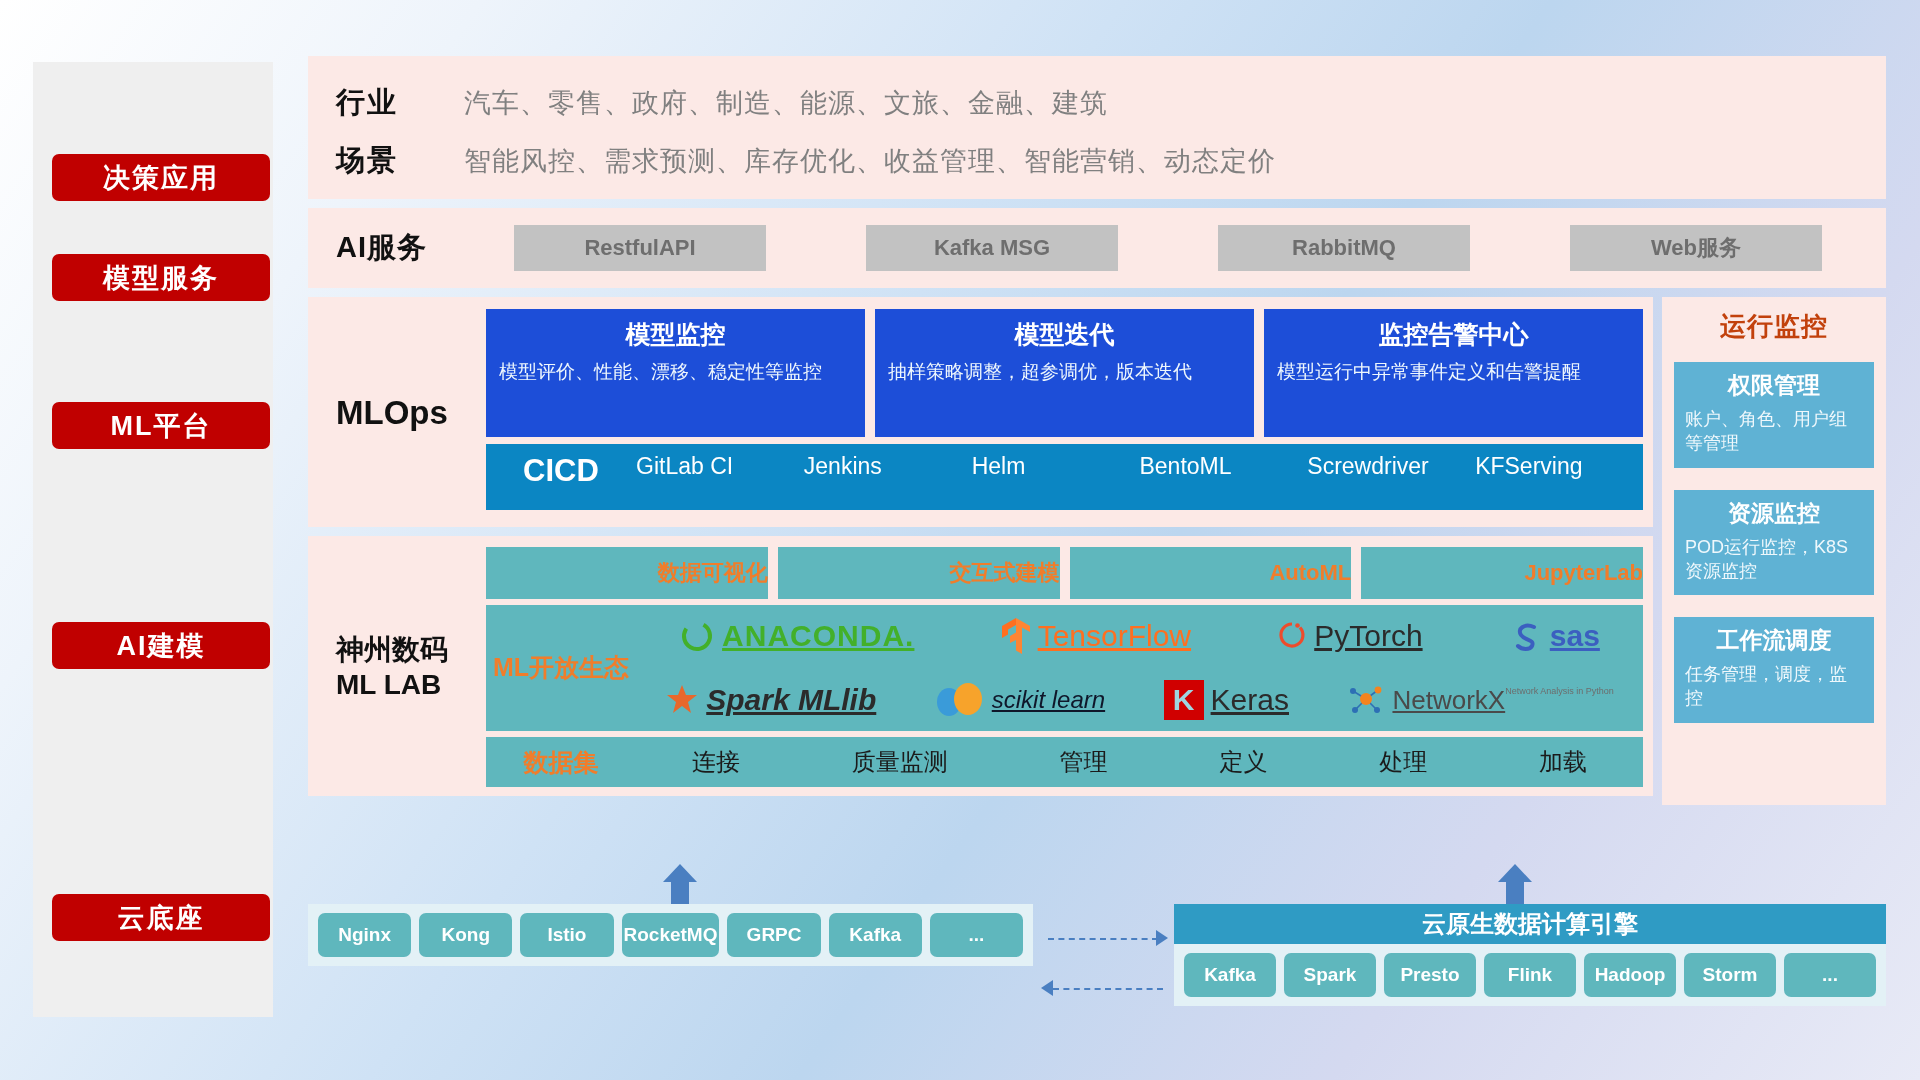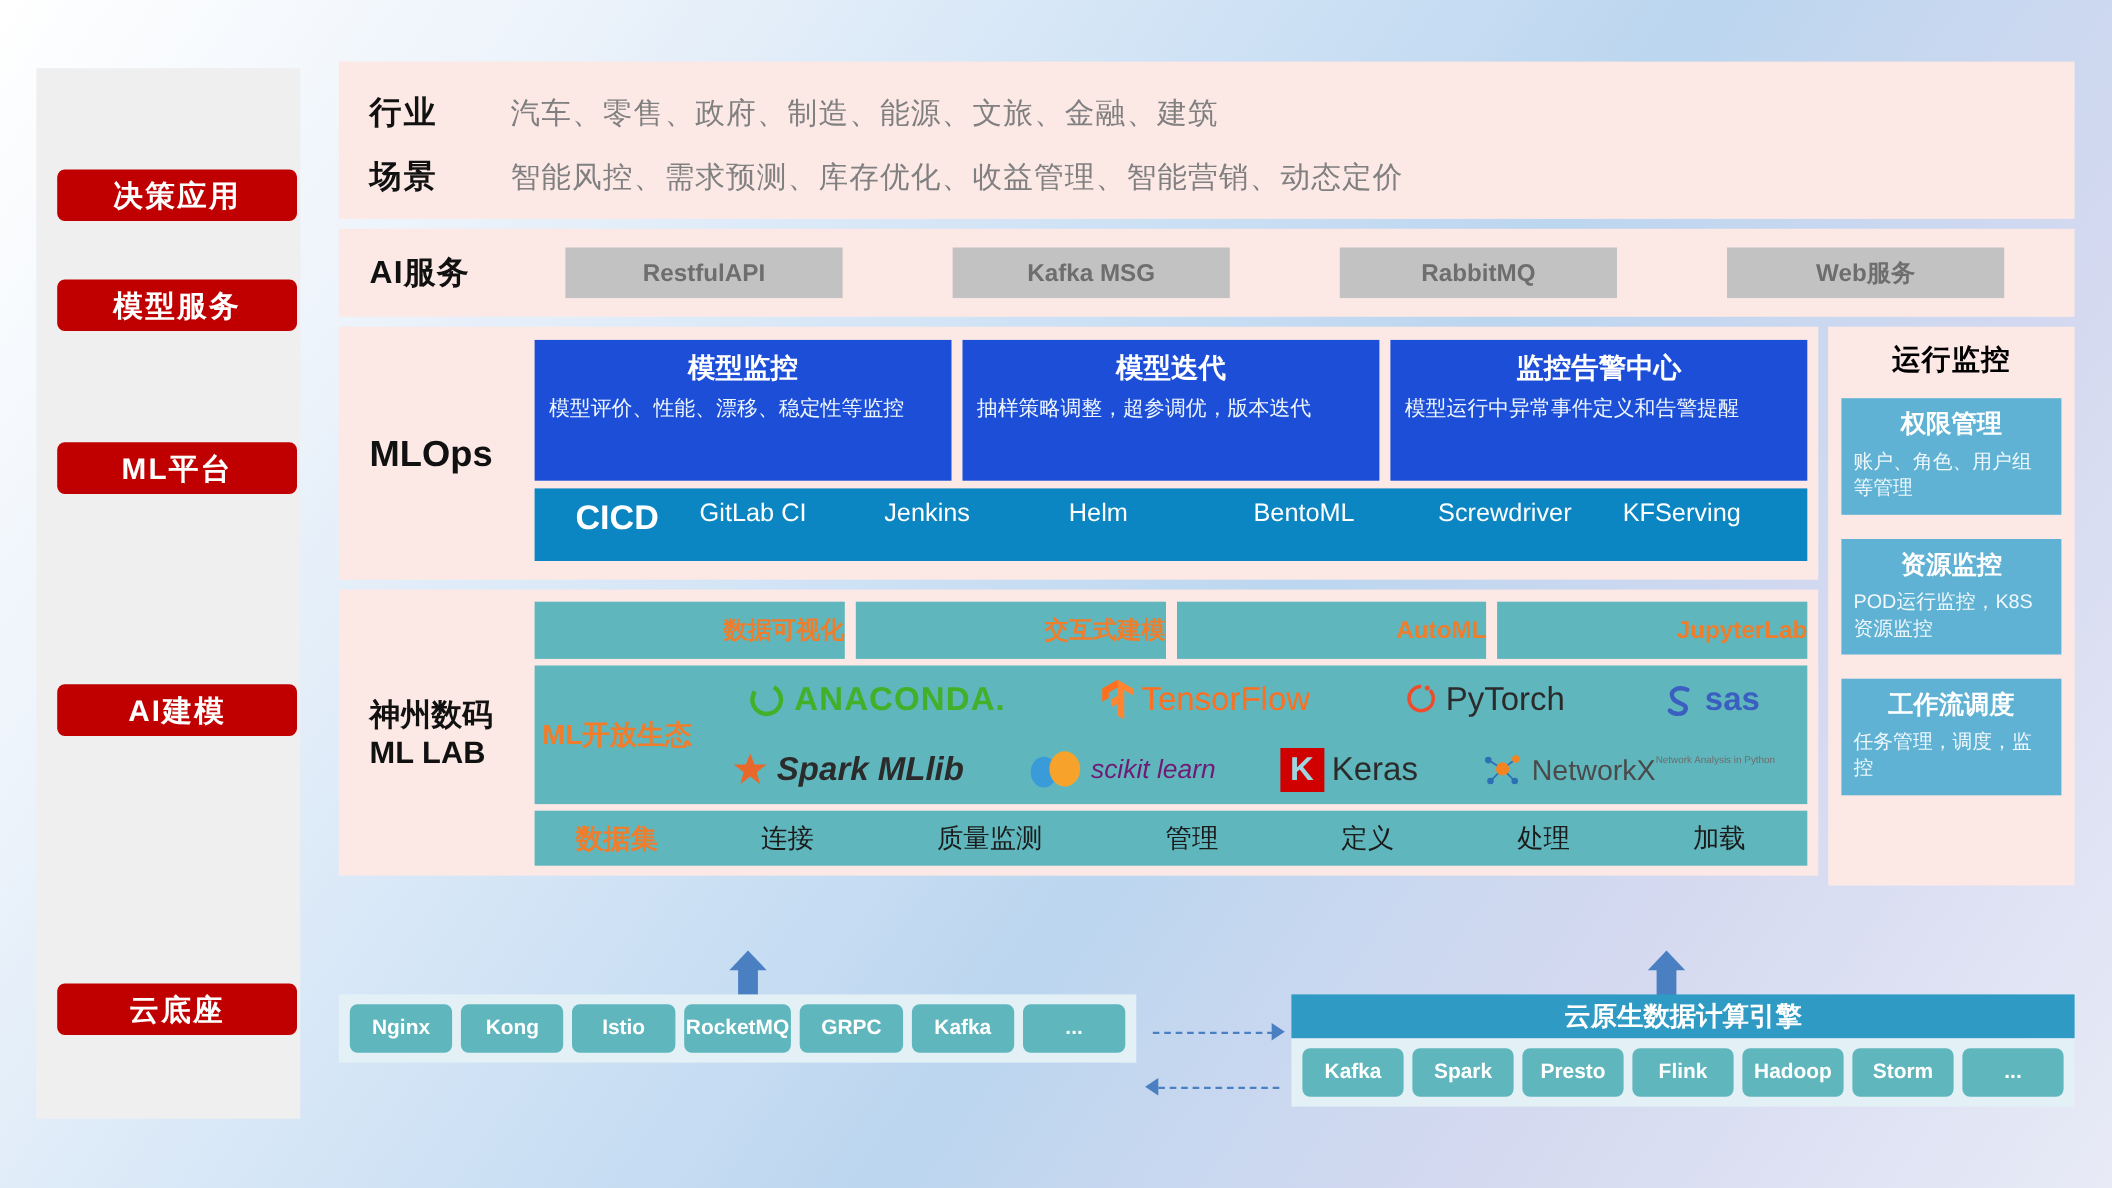--- a/index.html
+++ b/index.html
@@ -100,34 +100,34 @@
   #lab-eco {
     height: 132px; background: #5fb7bd; display: flex; align-items: center;
   }
   #eco-label {
     width: 150px; text-align: center; color: #f07d2b;
     font-size: 25px; font-weight: bold;
   }
   #eco-logos { flex: 1; display: flex; flex-direction: column; justify-content: center; gap: 4px; }
   .eco-row { display: flex; align-items: center; justify-content: space-around; height: 60px; }
   .logo { display: flex; align-items: center; gap: 7px; }
-  .logo-txt { font-size: 30px; }
+  .logo-txt { font-size: 30px; text-decoration: underline; }
   #lab-data {
     height: 52px; background: #5fb7bd; display: flex; align-items: center;
   }
   #data-label { width: 150px; text-align: center; color: #f07d2b; font-size: 25px; font-weight: bold; }
   #data-items { flex: 1; display: flex; justify-content: space-around; }
   .data-item { font-size: 24px; color: #1b1b1b; }
 
   
   #band-monitor {
     width: 224px; background: #fce9e6; padding: 12px 12px 0 12px;
   }
   #monitor-title {
-    text-align: center; font-size: 26px; font-weight: bold; color: #000000;
+    text-align: center; font-size: 26px; font-weight: bold; color: #c2410c;
     margin-bottom: 18px; letter-spacing: 1px;
   }
   .mon-card {
     background: #5fb2d4; color: #fff; margin-bottom: 22px; padding: 8px 11px 12px 11px;
   }
   .mon-card-title { text-align: center; font-size: 23px; font-weight: bold; margin-bottom: 6px; }
   .mon-card-desc { font-size: 18px; line-height: 1.35; color: #eff8fc; }
 
   
   #bottom { position: absolute; left: 308px; top: 880px; width: 1578px; height: 160px; }
@@ -314,21 +314,21 @@
                   <svg width="34" height="34" viewBox="0 0 34 34">
                     <polygon points="17,2 21,12 32,12 23,19 26,30 17,23 8,30 11,19 2,12 13,12" fill="#e8682c"></polygon>
                   </svg>
                   <span class="logo-txt" style="color:#2b2b2b;font-weight:bold;font-style:italic;">Spark MLlib</span>
                 </div>
                 <div class="logo">
                   <svg width="50" height="36" viewBox="0 0 50 36">
                     <ellipse cx="14" cy="20" rx="12" ry="14" fill="#3a9bd9"></ellipse>
                     <ellipse cx="33" cy="17" rx="14" ry="16" fill="#f7a32b"></ellipse>
                   </svg>
-                  <span class="logo-txt" style="color:#701a75;font-style:italic;font-size:24px;">scikit learn</span>
+                  <span class="logo-txt" style="color:#0f172a;font-style:italic;font-size:24px;">scikit learn</span>
                 </div>
                 <div class="logo">
                   <span style="background:#d00000;color:#9fd5e0;font-weight:bold;font-size:30px;
                                width:40px;height:40px;display:flex;align-items:center;justify-content:center;">K</span>
                   <span class="logo-txt" style="color:#2b2b2b;">Keras</span>
                 </div>
                 <div class="logo">
                   <svg width="38" height="34" viewBox="0 0 38 34">
                     <line x1="19" y1="16" x2="6" y2="8" stroke="#2d6fb5" stroke-width="1.6"></line>
                     <line x1="19" y1="16" x2="31" y2="7" stroke="#2d6fb5" stroke-width="1.6"></line>

